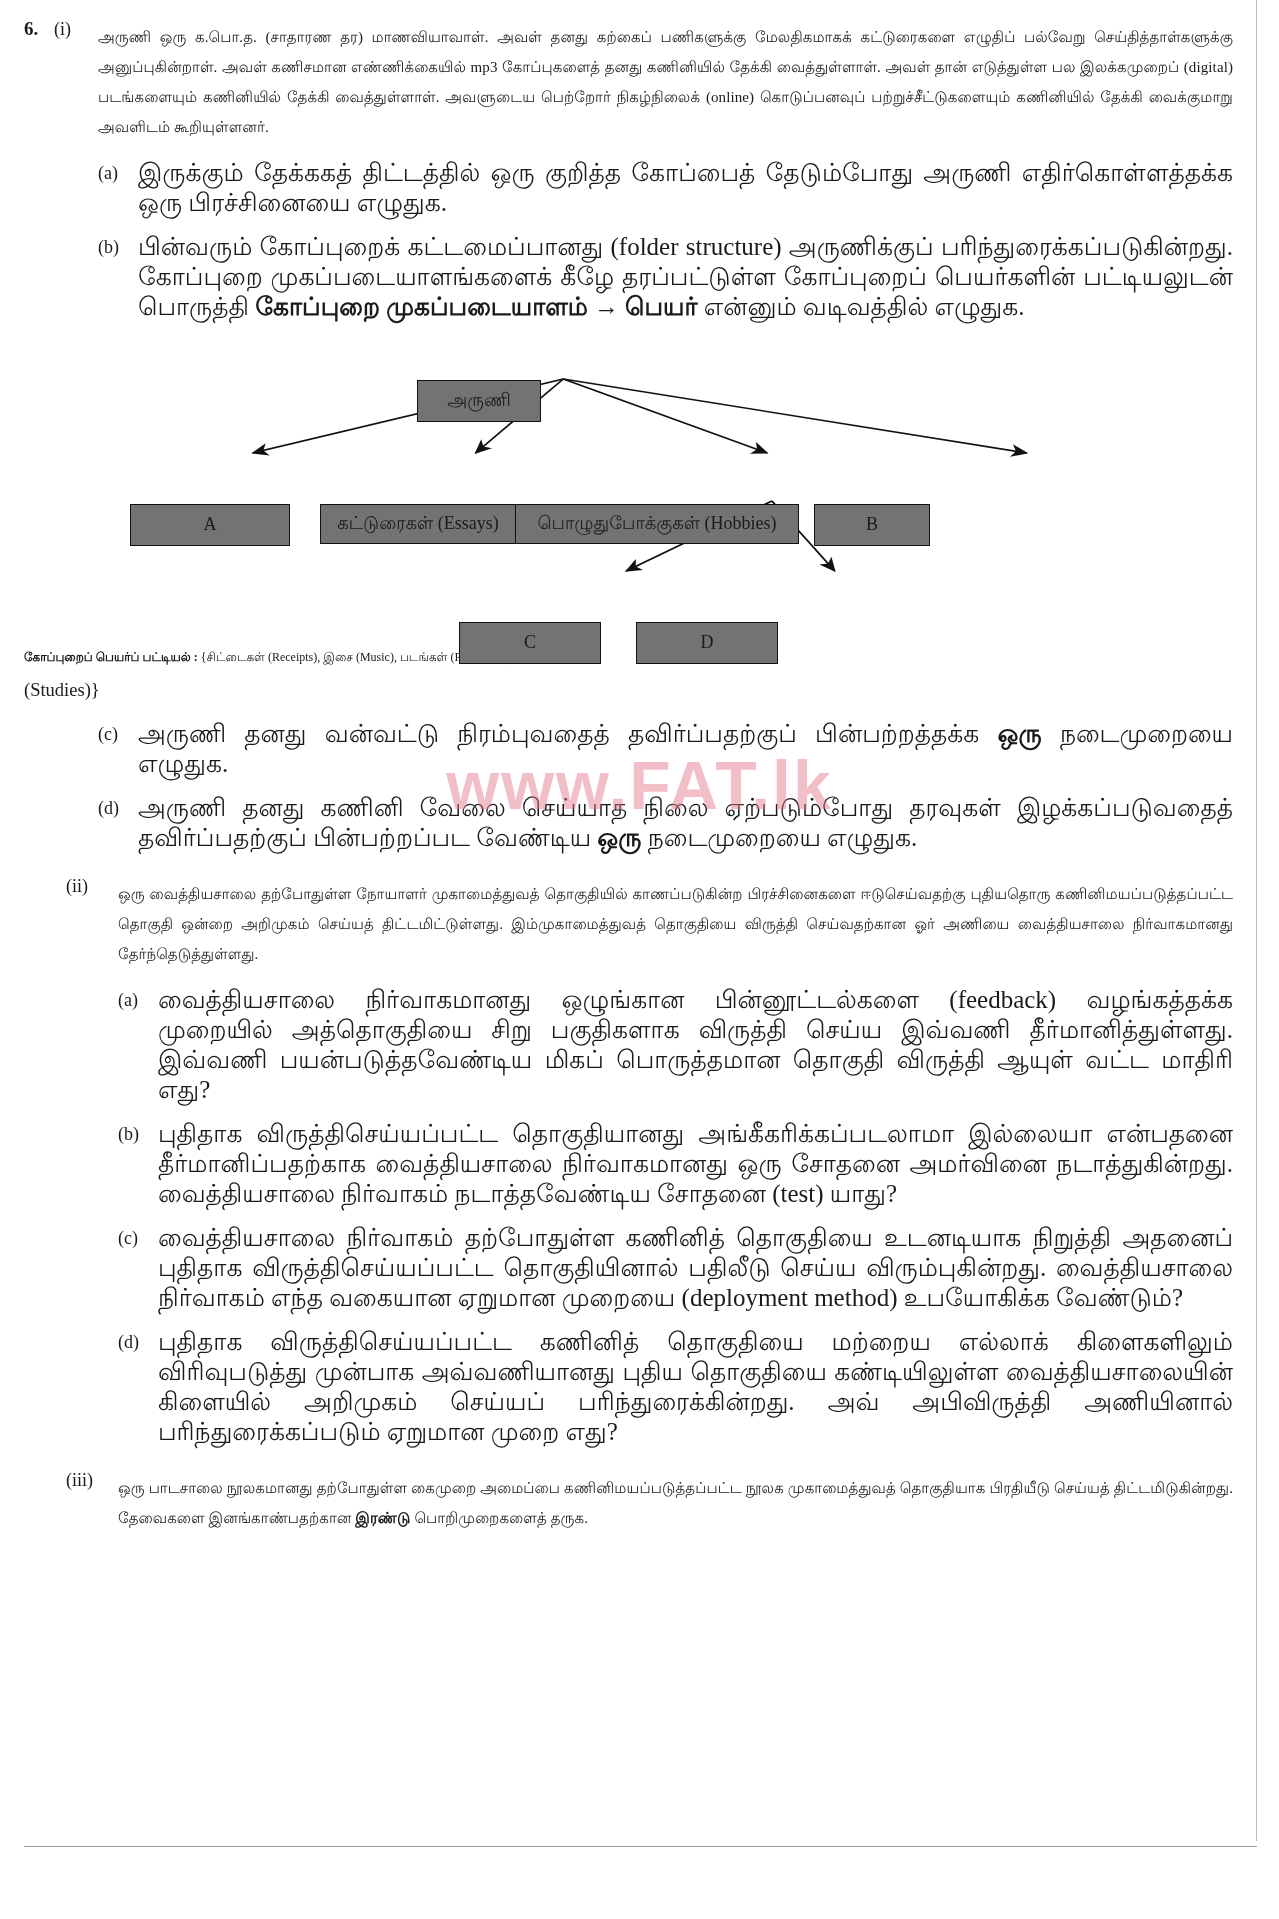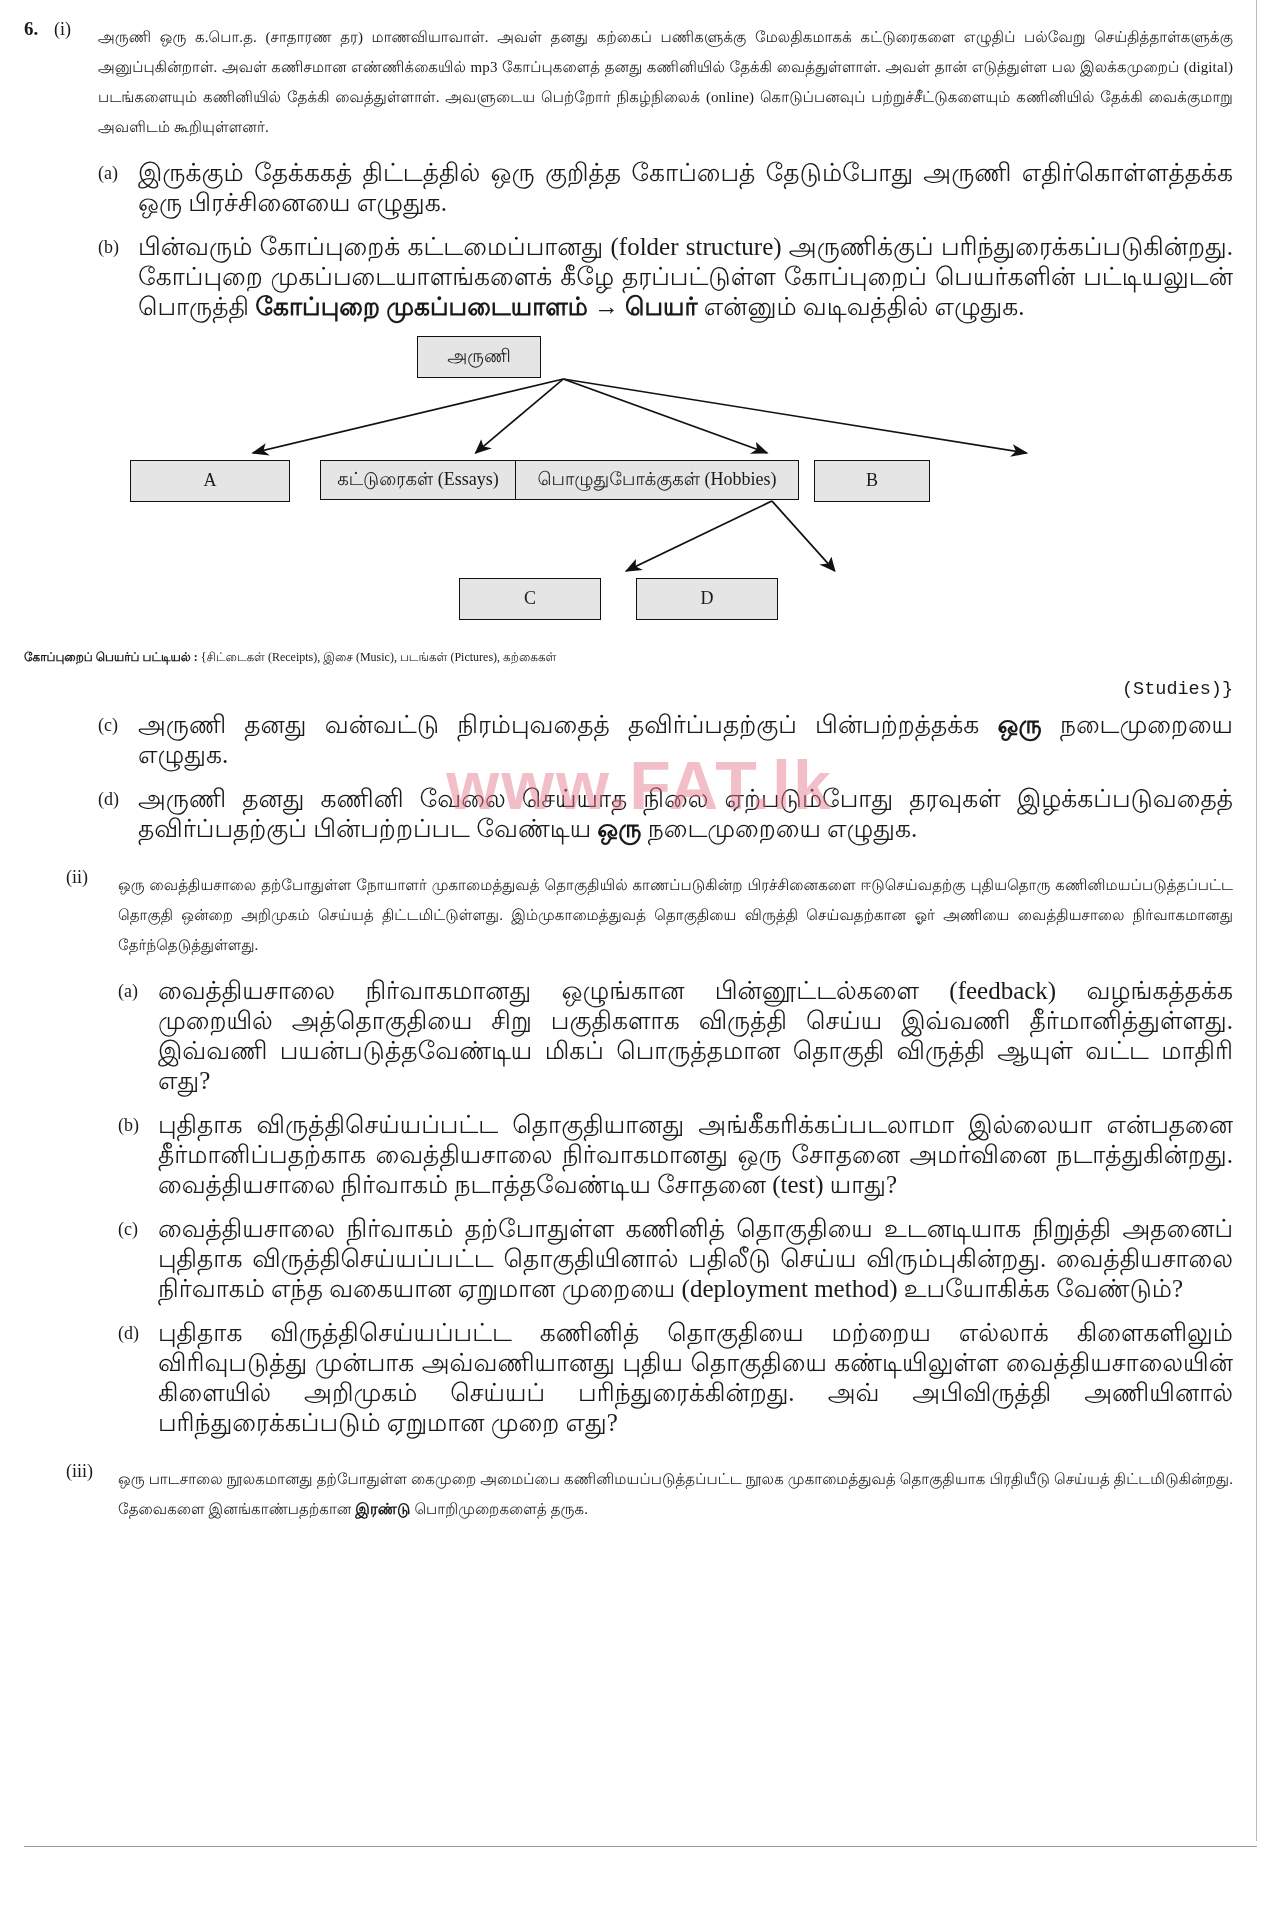--- a/index.html
+++ b/index.html
@@ -113,51 +113,51 @@
   .diagram-svg {
     position: absolute;
     left: 0;
     top: 0;
     width: 100%;
     height: 100%;
   }
   .node {
     position: absolute;
     border: 1.6px solid #111;
-    background: #e5e5e5;
+    background: #737373;
     display: flex;
     align-items: center;
     justify-content: center;
     font-size: 18px;
     line-height: 1.1;
     box-sizing: border-box;
     white-space: nowrap;
     padding: 0 16px;
+    margin-top: 44px;
   }
   .node-root { left: 393px; top: 0px; width: 124px; height: 42px; }
   .node-a    { left: 106px; top: 124px; width: 160px; height: 42px; }
   .node-ess  { left: 296px; top: 124px; width: 196px; height: 40px; }
   .node-hob  { left: 491px; top: 124px; width: 284px; height: 40px; }
   .node-b    { left: 790px; top: 124px; width: 116px; height: 42px; }
   .node-c    { left: 435px; top: 242px; width: 142px; height: 42px; }
   .node-d    { left: 612px; top: 242px; width: 142px; height: 42px; }
 
   
   .folder-list {
     margin: 16px 0 4px 0;
     font-size: 12px;
     line-height: 30px;
   }
   .folder-list .lead { font-weight: bold; }
   .folder-list-second {
-    text-align: right;
+    text-align: left;
     font-size: 18.5px;
     line-height: 28px;
-    margin-bottom: 0;
-    font-family: Liberation Mono, monospace;
+    margin-bottom: 9px;
   }
 
   
   .watermark {
     position: absolute;
     left: 50%;
     top: 746px;
     transform: translateX(-50%);
     font-family: Liberation Sans, sans-serif;
     font-weight: bold;

